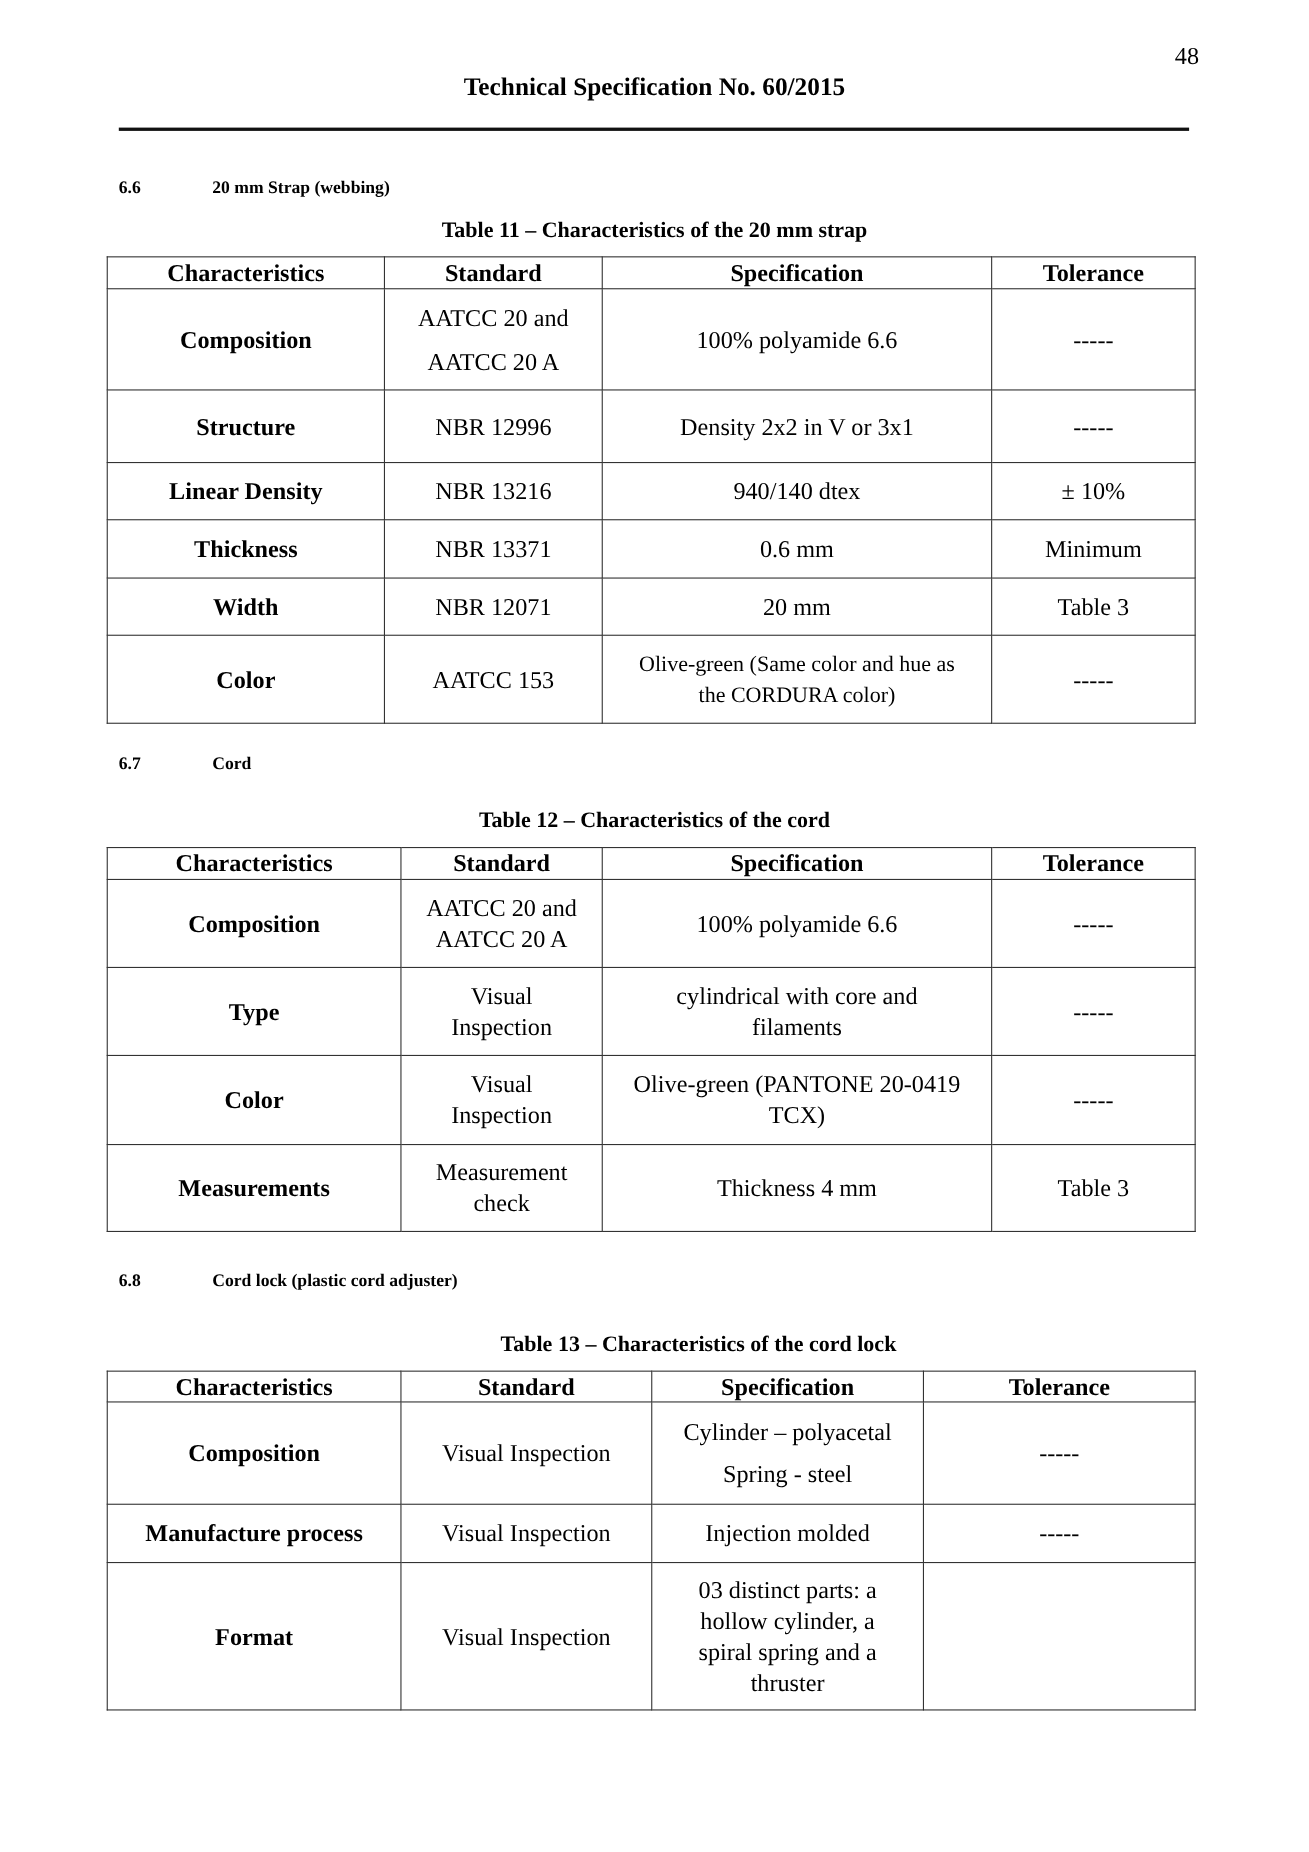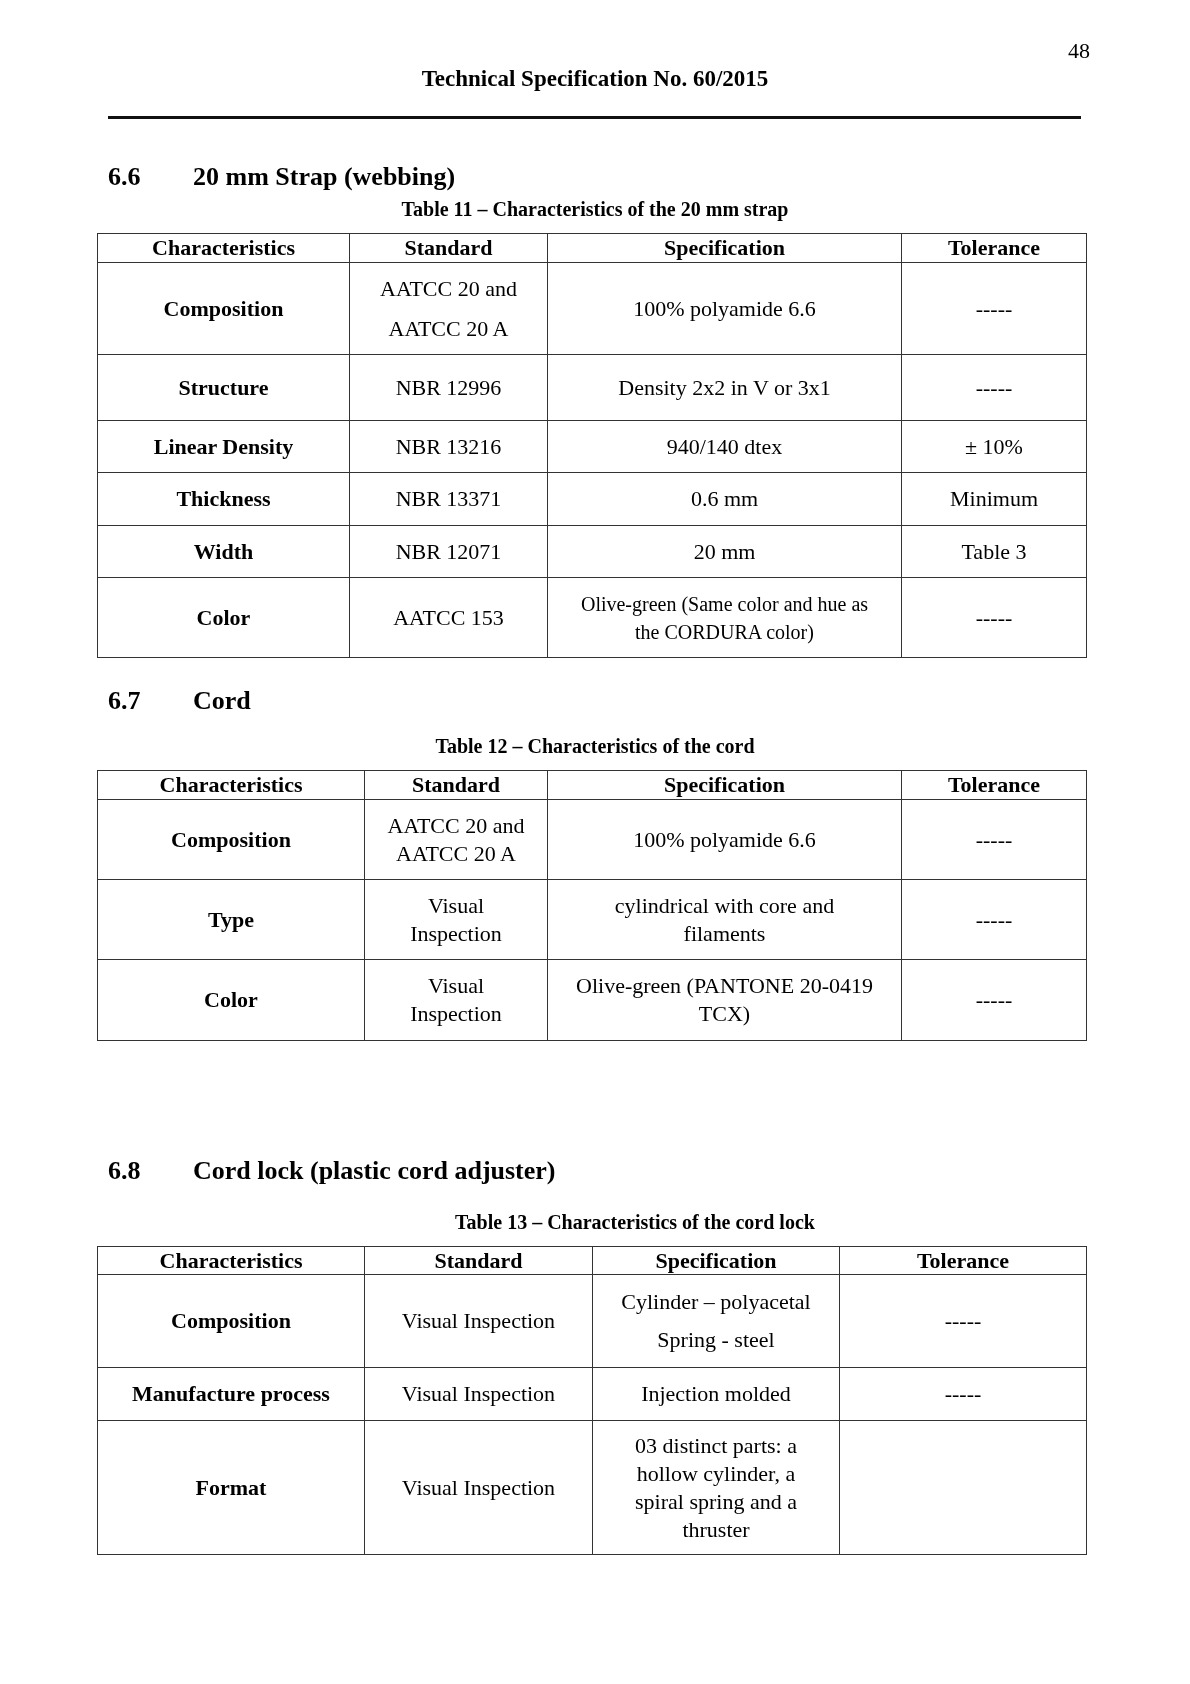--- a/index.html
+++ b/index.html
@@ -5,21 +5,21 @@
   html, body { margin: 0; padding: 0; background: #ffffff; }
   body {
     width: 1190px; height: 1684px; position: relative; overflow: hidden;
     font-family: "Liberation Serif", "DejaVu Serif", serif;
     color: #000;
   }
   .abs { position: absolute; }
   .page-num { left: 1050px; top: 38px; width: 40px; text-align: right; font-size: 22px; }
   .doc-title { left: 0; width: 1190px; top: 66px; text-align: center; font-size: 23px; font-weight: bold; }
   .rule { left: 108px; width: 973px; top: 116px; height: 3px; background: #111; }
-  .section { left: 108px; font-size: 26px; font-weight: bold; white-space: nowrap; }
+  .section { left: 108px; font-size: 16px; font-weight: bold; white-space: nowrap; }
   .section .num { display: inline-block; width: 85px; }
   .caption { left: 0; width: 1190px; text-align: center; font-size: 20px; font-weight: bold; }
   table.spec {
     position: absolute; left: 97px; width: 990px;
     border-collapse: collapse; table-layout: fixed;
     font-size: 22px;
   }
   table.spec th, table.spec td {
     border: 1.5px solid #333; text-align: center; vertical-align: middle;
     padding: 0 6px; line-height: 28px;
@@ -151,20 +151,29 @@
       <td>
         <span class="l">Visual</span>
         <span class="l">Inspection</span>
       </td>
       <td>
         <span class="l">Olive-green (PANTONE 20-0419</span>
         <span class="l">TCX)</span>
       </td>
       <td>-----</td>
     </tr>
+    <tr style="height:79px">
+      <td class="char">Measurements</td>
+      <td>
+        <span class="l">Measurement</span>
+        <span class="l">check</span>
+      </td>
+      <td>Thickness 4 mm</td>
+      <td>Table 3</td>
+    </tr>
   </tbody>
 </table>
 
 <div class="abs section" style="top:1156px;">
   <span class="num">6.8</span><span>Cord lock (plastic cord adjuster)</span>
 </div>
 <div class="abs caption" style="top:1211px;padding-left:40px;">Table 13 – Characteristics of the cord lock</div>
 
 <table class="spec t13" style="top:1246px;">
   <colgroup>

